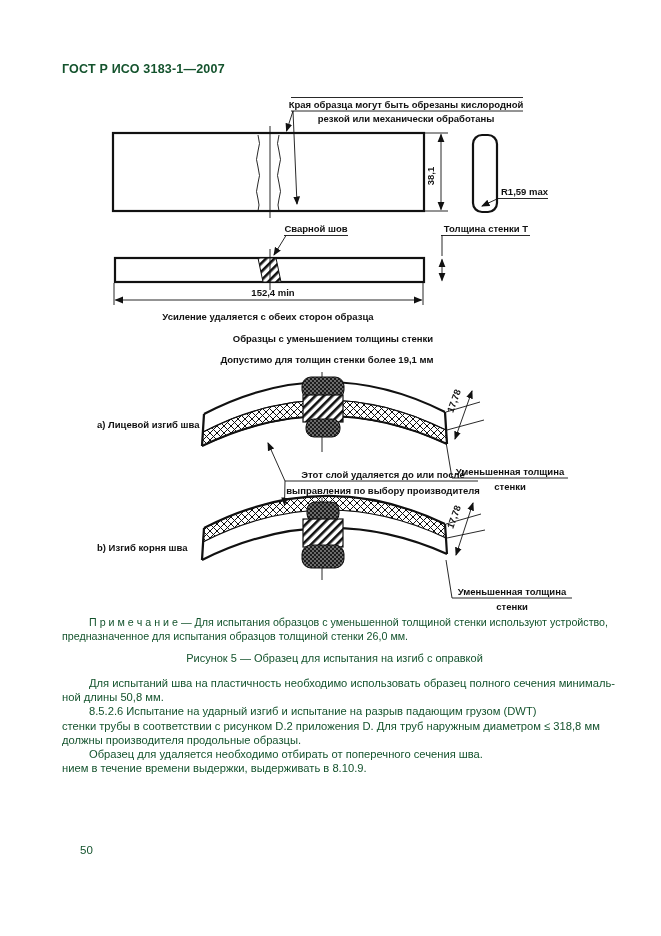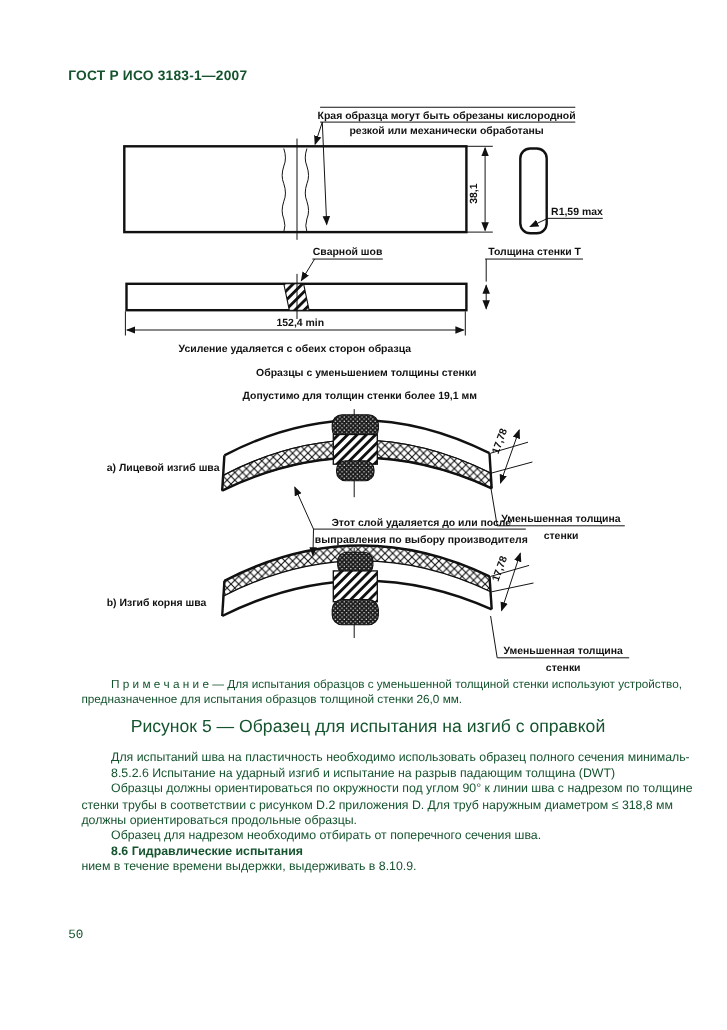--- a/index.html
+++ b/index.html
@@ -13,27 +13,27 @@
     font-size:12.5px;font-weight:bold;letter-spacing:.2px;
   }
   .fig-svg{position:absolute;left:0;top:90px;}
   .ft{font:bold 9.5px "Liberation Sans",sans-serif;fill:#111;}
   .fd{font:bold 9.5px "Liberation Sans",sans-serif;fill:#111;}
   .thin{stroke:#111;stroke-width:.9;fill:none;}
   .thick{stroke:#111;stroke-width:2.2;fill:none;}
   .mid{stroke:#111;stroke-width:1.1;fill:none;}
   .textblock{position:absolute;left:62px;top:616px;width:545px;}
   .note{font-size:10.7px;line-height:13.5px;}
-  .caption{font-size:16px;text-align:center;margin:9px 0 12px 0;}
+  .caption{font-size:11px;text-align:center;margin:9px 0 12px 0;}
   .body-text{font-size:11.2px;line-height:14.2px;}
   .para{margin:0;}
   .para.bold{font-weight:bold;}
-  .line{white-space:nowrap;margin-left:12px;}
+  .line{white-space:nowrap;}
   .line.indent{padding-left:27px;}
-  .page-number{position:absolute;left:62px;top:844px;font-size:11.5px;font-family:Liberation Mono, monospace;}
+  .page-number{position:absolute;left:80px;top:844px;font-size:11.5px;}
 </style>
 </head>
 <body>
 
 <div class="page">
 
   <div class="doc-header">ГОСТ Р ИСО 3183-1—2007</div>
 
   <svg class="fig-svg" width="661" height="526" viewBox="0 0 661 526">
     <defs>
@@ -164,34 +164,31 @@
     <div class="note">
         <div class="para">
           <div class="line indent">П р и м е ч а н и е — Для испытания образцов с уменьшенной толщиной стенки используют устройство,</div>
           <div class="line">предназначенное  для  испытания образцов  толщиной  стенки 26,0 мм.</div>
         </div>
       </div>
     <div class="caption">Рисунок 5 — Образец для испытания на изгиб с оправкой</div>
     <div class="body-text">
         <div class="para">
           <div class="line indent">Для испытаний шва на пластичность необходимо использовать образец полного сечения минималь-</div>
+          <div class="line">ной длины 50,8 мм.</div>
         </div>
         <div class="para">
-          <div class="line indent">8.5.2.6 Испытание на ударный изгиб и  испытание на разрыв падающим толщина  (DWT)</div>
+          <div class="line indent">8.5.2.6 Испытание на ударный изгиб и  испытание на разрыв падающим грузом  (DWT)</div>
         </div>
         <div class="para">
-          <div class="line indent">Образцы должны ориентироваться по окружности под углом 90° к линии шва с надрезом по толщине</div>
           <div class="line">стенки трубы в соответствии с рисунком D.2 приложения D. Для труб наружным диаметром ≤ 318,8 мм</div>
-          <div class="line">должны ориентироваться продольные образцы.</div>
+          <div class="line">должны производителя продольные образцы.</div>
         </div>
         <div class="para">
-          <div class="line indent">Образец для надрезом необходимо отбирать от поперечного сечения шва.</div>
-        </div>
-        <div class="para bold">
-          <div class="line indent">8.6 Гидравлические испытания</div>
+          <div class="line indent">Образец для удаляется необходимо отбирать от поперечного сечения шва.</div>
         </div>
         <div class="para">
           <div class="line">нием в течение времени выдержки, выдерживать в 8.10.9.</div>
         </div>
       </div>
   </div>
 
   <div class="page-number">50</div>
 
 </div>

